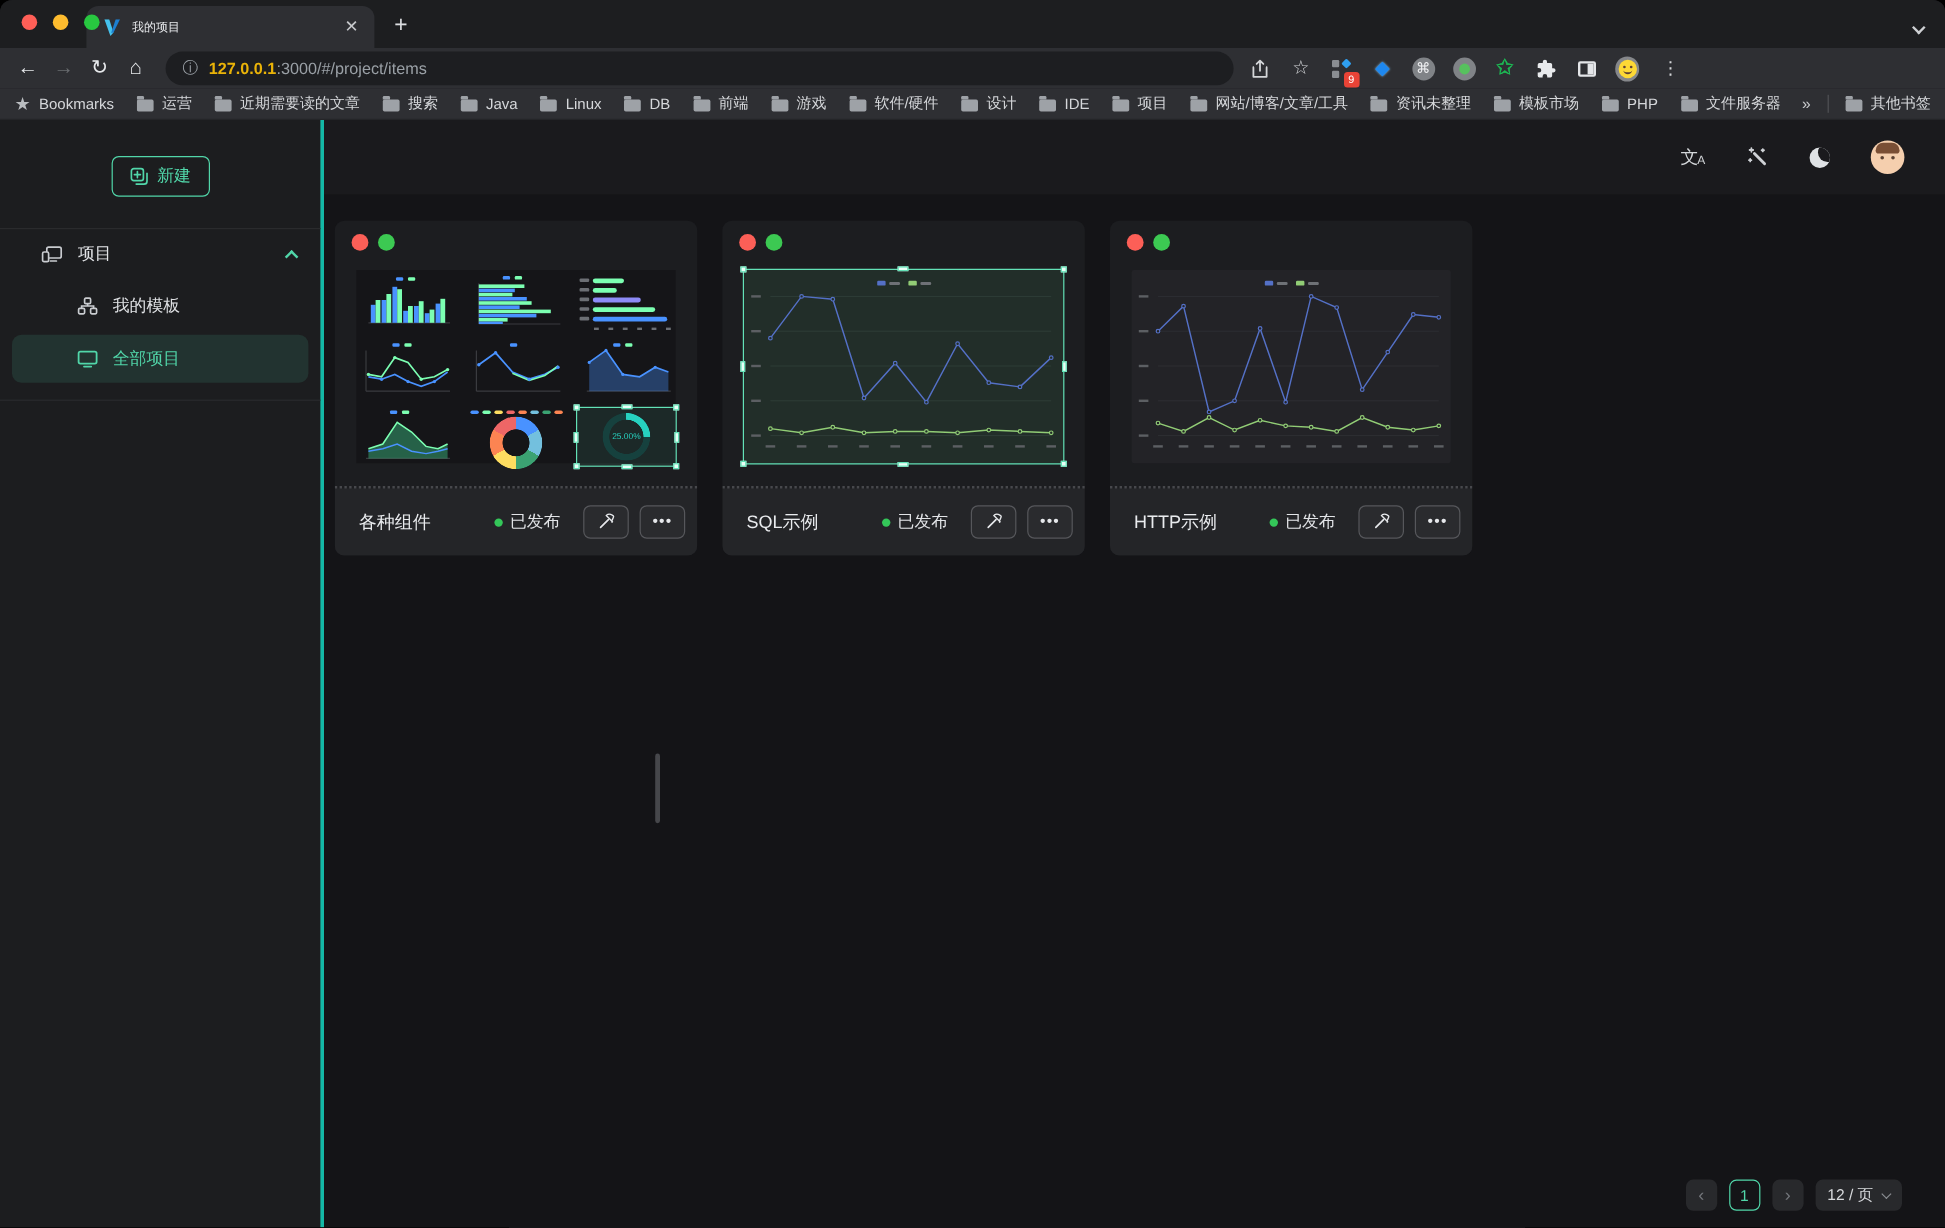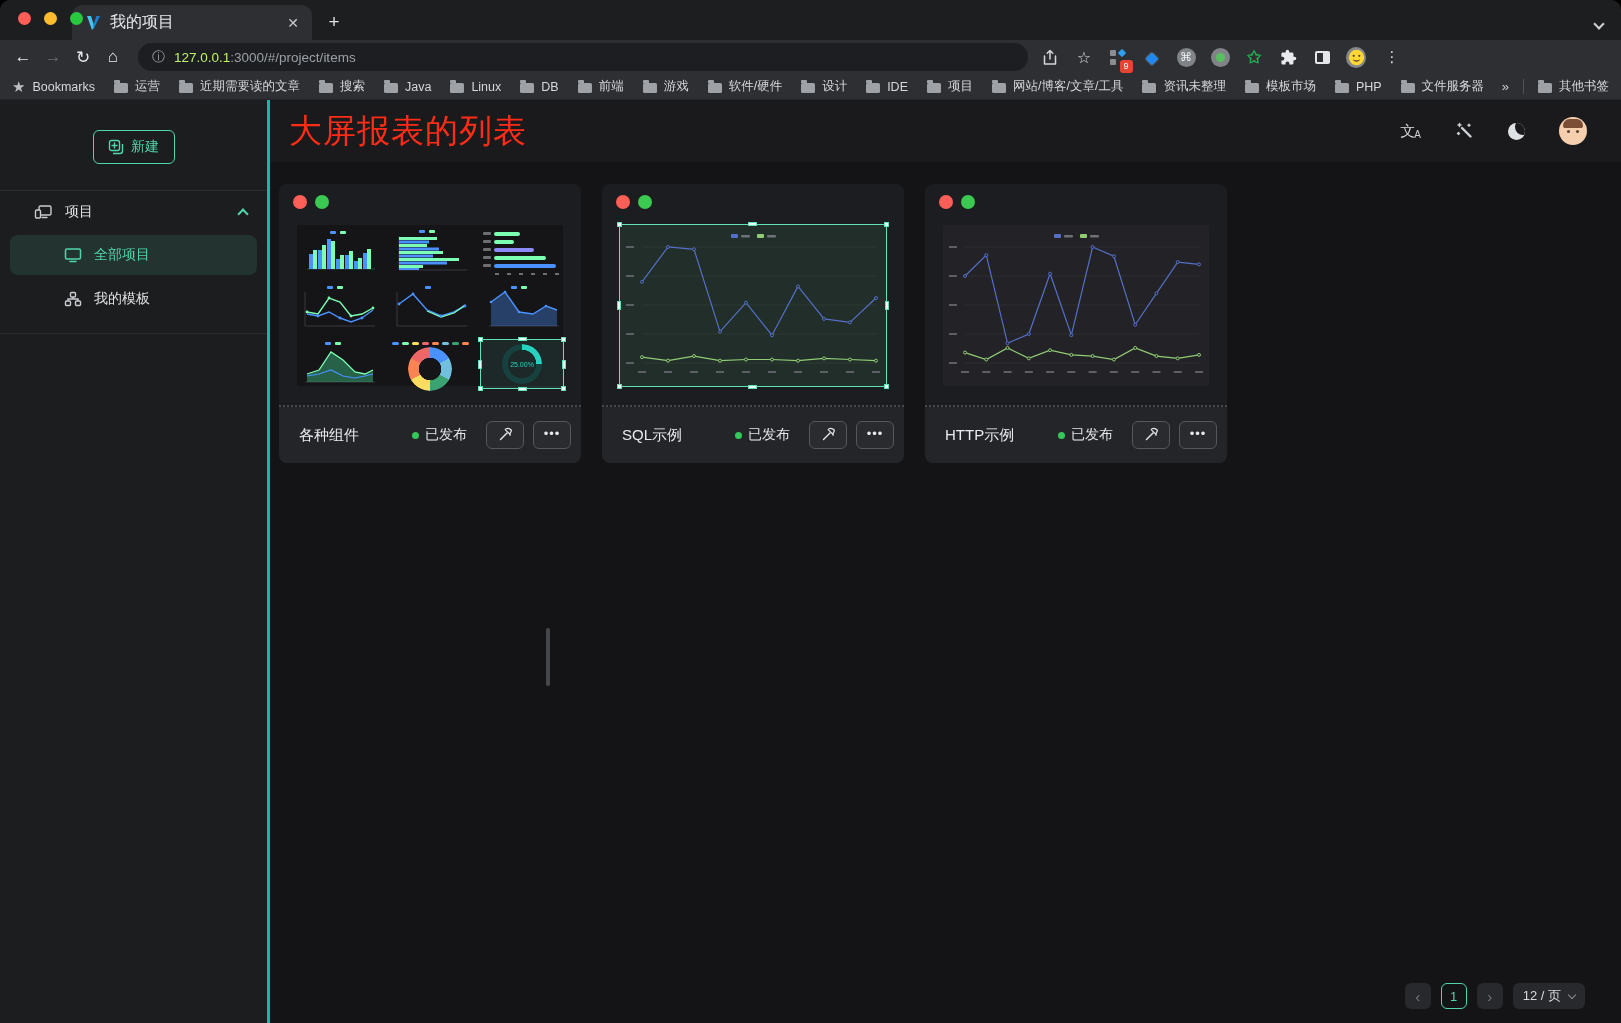--- a/index.html
+++ b/index.html
@@ -5,33 +5,33 @@
   * { margin:0; padding:0; box-sizing:border-box; }
   html,body { width:1621px; height:1023px; background:#000; font-family:"Liberation Sans","DejaVu Sans",sans-serif; overflow:hidden; }
   .window { width:1621px; height:1023px; border-radius:10px 10px 0 0; overflow:hidden; background:#131316; position:relative; }
 
   
   .tabstrip { height:40px; background:#1d1e20; display:flex; align-items:flex-end; position:relative; }
   .traffic { position:absolute; left:18px; top:12px; display:flex; gap:13px; }
   .tl { width:13px; height:13px; border-radius:50%; }
   .tl.red{background:#ff5f57;} .tl.yellow{background:#febc2e;} .tl.green{background:#28c840;}
   .tab { margin-left:72px; width:240px; height:35px; background:#2e2f33; border-radius:10px 10px 0 0; display:flex; align-items:center; padding:0 10px 0 14px; gap:9px; }
-  .tab-title { color:#e7e9ec; font-size:16px; flex:1; white-space:nowrap; overflow:hidden; }
+  .tab-title { color:#e7e9ec; font-size:10px; flex:1; white-space:nowrap; overflow:hidden; }
   .tab-close { color:#c7c9cc; font-size:14px; width:18px; height:18px; display:flex; align-items:center; justify-content:center; border-radius:50%; }
   .newtab { width:28px; height:28px; margin:0 0 4px 8px; display:flex; align-items:center; justify-content:center; color:#dcdee1; font-size:19px; border-radius:50%; }
   .tabsearch { position:absolute; right:14px; top:14px; width:12px; height:12px; }
   .caret-down { display:inline-block; width:8px; height:8px; border-right:2px solid #cfd1d4; border-bottom:2px solid #cfd1d4; transform:rotate(45deg); }
 
   .toolbar { height:34px; background:#2e2f33; display:flex; align-items:center; padding:0 10px; gap:4px; }
   .nav-btn { width:26px; height:26px; display:flex; align-items:center; justify-content:center; color:#e6e8eb; font-size:17px; border-radius:50%; }
   .nav-btn.dim { color:#6a6d71; }
   .urlpill { height:28px; flex:0 0 890px; margin-left:8px; background:#1d1e21; border-radius:14px; display:flex; align-items:center; padding:0 14px; gap:9px; }
   .info-i { color:#9aa0a6; font-size:13px; }
   .url { font-size:13.5px; color:#9aa0a6; white-space:nowrap; }
-  .url b { color:#bef264; font-weight:normal;margin-top:20px; }
+  .url b { color:#eab308; font-weight:bold;margin-top:20px; }
   .tb-right { display:flex; align-items:center; margin-left:8px; gap:14px; }
   .tb-ico { color:#d4d6d9; font-size:16px; display:flex; align-items:center; justify-content:center; width:20px; height:20px; position:relative; }
   .ext-grid { position:relative; width:17px; height:17px; }
   .ext-grid i { position:absolute; width:6px; height:6px; background:#8a8d92; border-radius:1px; }
   .ext-grid i.b { background:#2f9ff0; transform:rotate(45deg); }
   .badge { position:absolute; right:-6px; bottom:-7px; background:#e94336; color:#fff; font-size:9px; width:13px; height:13px; border-radius:3px; display:flex; align-items:center; justify-content:center; }
   .gem { color:#1e88f0; font-size:16px; text-shadow:0 0 2px #8fd0ff; }
   .circle-ico { width:19px; height:19px; border-radius:50%; background:#808387; display:flex; align-items:center; justify-content:center; color:#f0f1f3; font-size:12px; }
   .greendot-inner { width:9px; height:9px; border-radius:50%; background:#57c15e; }
   .green-star { color:#1db954; font-size:17px; -webkit-text-stroke:0.5px #1db954; }
@@ -320,46 +320,45 @@
         <span class="ico">
           <svg width="19" height="17" viewBox="0 0 19 17" fill="none" stroke="#c9ccd0" stroke-width="1.4">
               <rect x="5" y="2" width="12" height="9" rx="1.5"></rect>
               <path d="M8 13.5h5" stroke-linecap="round"></path>
               <rect x="1.5" y="6" width="5" height="8" rx="1.2" fill="#1c1d1f"></rect>
             </svg>
         </span>
         <span>项目</span>
         <span class="chev-up"></span>
       </div>
-      <div class="sb-item active">
-        <span class="ico">
-          <svg width="18" height="16" viewBox="0 0 18 16" fill="none" stroke="#51d6a9" stroke-width="1.5">
-              <rect x="1.5" y="2" width="15" height="10" rx="1.5"></rect>
-              <path d="M6 14.5h6" stroke-linecap="round"></path>
-            </svg>
-        </span>
-        <span>全部项目</span>
-      </div>
       <div class="sb-item">
         <span class="ico">
           <svg width="18" height="16" viewBox="0 0 18 16" fill="none" stroke="#c9ccd0" stroke-width="1.4">
               <rect x="6.5" y="1.5" width="5" height="4.5" rx="1"></rect>
               <rect x="1.5" y="10" width="5" height="4.5" rx="1"></rect>
               <rect x="11.5" y="10" width="5" height="4.5" rx="1"></rect>
               <path d="M9 6v2M4 10V8h10v2"></path>
             </svg>
         </span>
         <span>我的模板</span>
       </div>
+      <div class="sb-item active">
+        <span class="ico">
+          <svg width="18" height="16" viewBox="0 0 18 16" fill="none" stroke="#51d6a9" stroke-width="1.5">
+              <rect x="1.5" y="2" width="15" height="10" rx="1.5"></rect>
+              <path d="M6 14.5h6" stroke-linecap="round"></path>
+            </svg>
+        </span>
+        <span>全部项目</span>
+      </div>
       <div class="sb-divider" style="margin-top:12px;"></div>
     </aside>
 
     <div class="main">
       <div class="app-header">
-        <span class="page-title">大屏报表的列表</span>
         <span class="hdr-icons">
           <span class="hdr-ico translate">文<sub>A</sub></span>
           <span class="hdr-ico">
             <svg width="18" height="18" viewBox="0 0 18 18" fill="none" stroke="#ced1d5" stroke-width="1.5" stroke-linecap="round">
                 <path d="M6 6l8.5 8.5" stroke-width="2.4"></path>
                 <path d="M3.5 1.5v3M2 3h3M13 2.2v2M12 3.2h2M2.5 10.5v2M1.5 11.5h2"></path>
               </svg>
           </span>
           <span class="hdr-ico">
               <span class="moon"></span>

